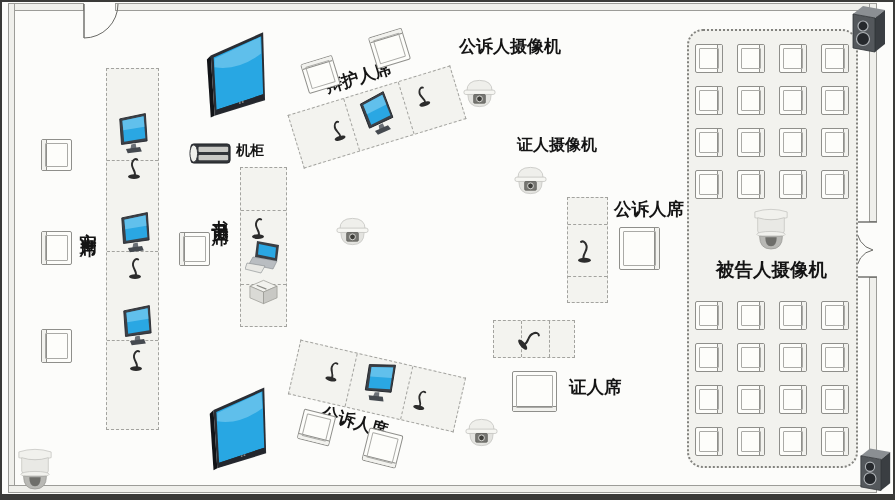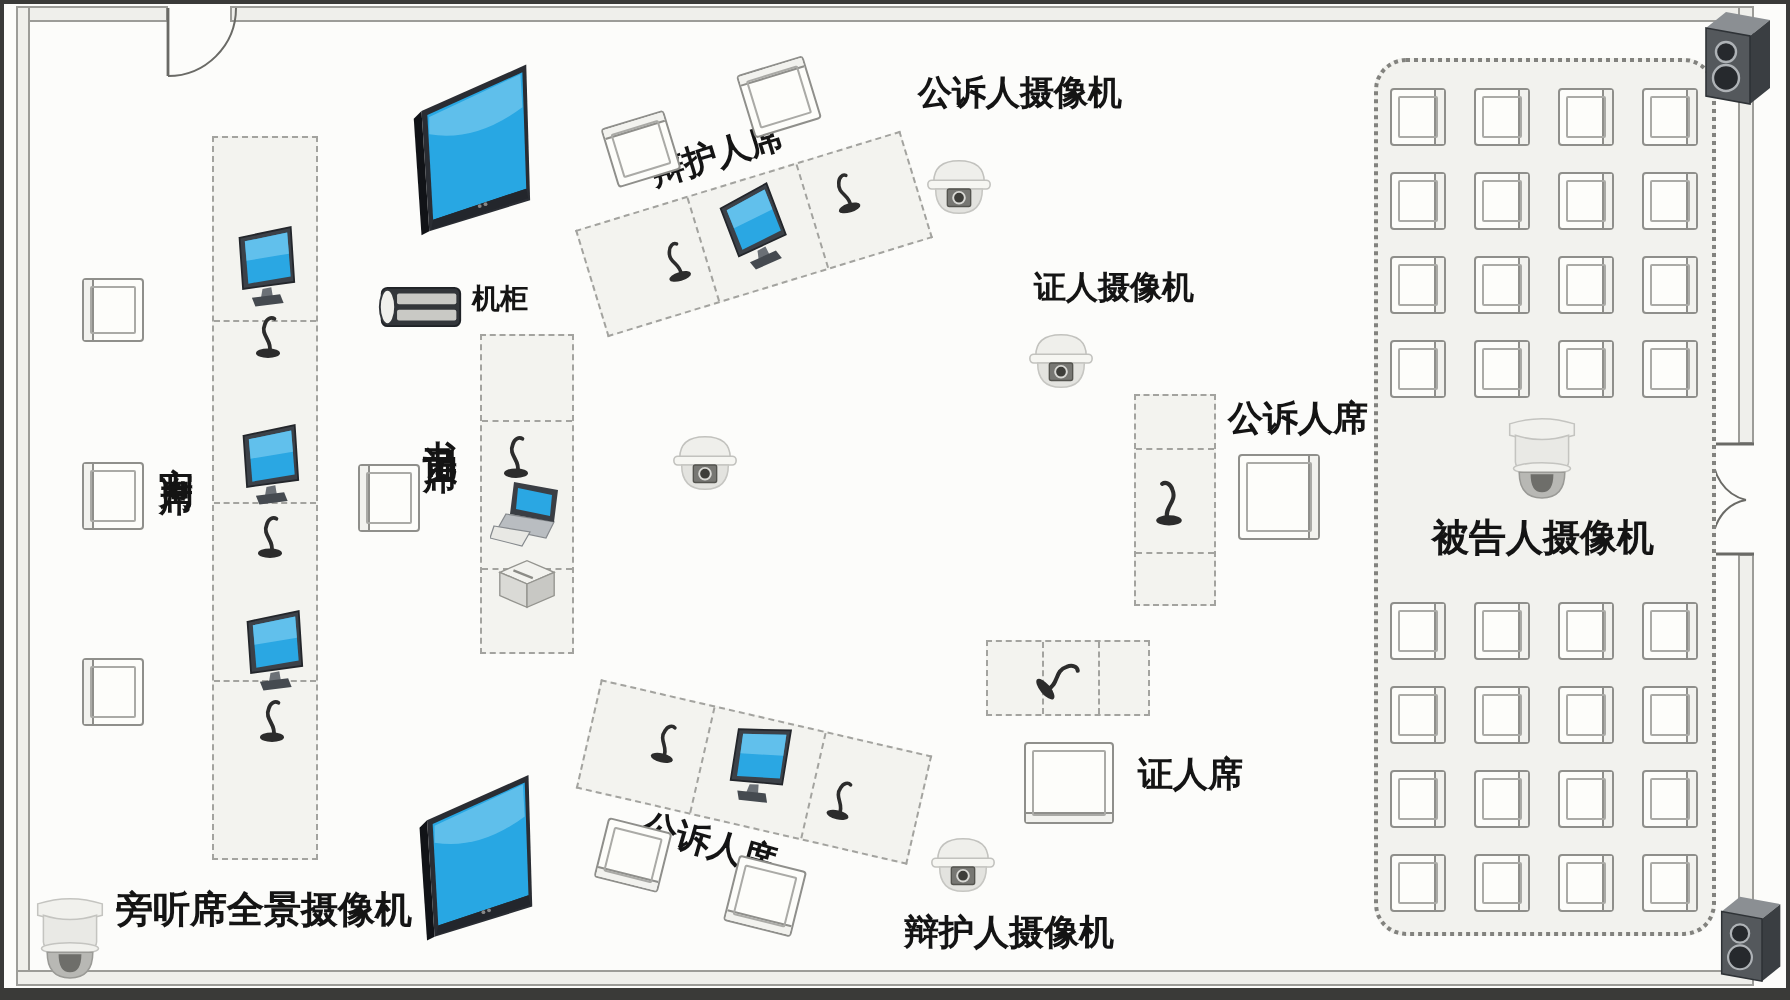--- a/index.html
+++ b/index.html
@@ -228,21 +228,20 @@
       <use href="#sym-dome-cam"></use>
     </svg>
 
   <svg class="icon" style="left:335px;top:216px" width="35" height="32">
       <use href="#sym-dome-cam"></use>
     </svg>
 
   <svg class="icon" style="left:464px;top:417px" width="35" height="32">
       <use href="#sym-dome-cam"></use>
     </svg>
-  <div class="lbl" style="left:452px;top:456px;font-size:17.5px">辩护人摄像机</div>
 
   <div class="gallery"></div>
   <div class="chair-grid" style="left:695px;top:44px">
       <div class="chair back-right"></div>
       <div class="chair back-right"></div>
       <div class="chair back-right"></div>
       <div class="chair back-right"></div>
       <div class="chair back-right"></div>
       <div class="chair back-right"></div>
       <div class="chair back-right"></div>
@@ -275,21 +274,20 @@
       <div class="chair back-right"></div>
       <div class="chair back-right"></div>
       <div class="chair back-right"></div>
       <div class="chair back-right"></div>
       <div class="chair back-right"></div>
     </div>
 
   <svg class="icon" style="left:16px;top:447px" width="38" height="46">
       <use href="#sym-ptz-cam"></use>
     </svg>
-  <div class="lbl" style="left:58px;top:446px;font-size:18.5px">旁听席全景摄像机</div>
 
   <svg class="icon" style="left:203px;top:27px" width="64" height="92">
       <use href="#sym-tv"></use>
     </svg>
   <svg class="icon" style="left:206px;top:383px" width="62" height="88">
       <use href="#sym-tv"></use>
     </svg>
 
   <svg class="icon" style="left:851px;top:4px" width="36" height="50">
       <use href="#sym-speaker"></use>

